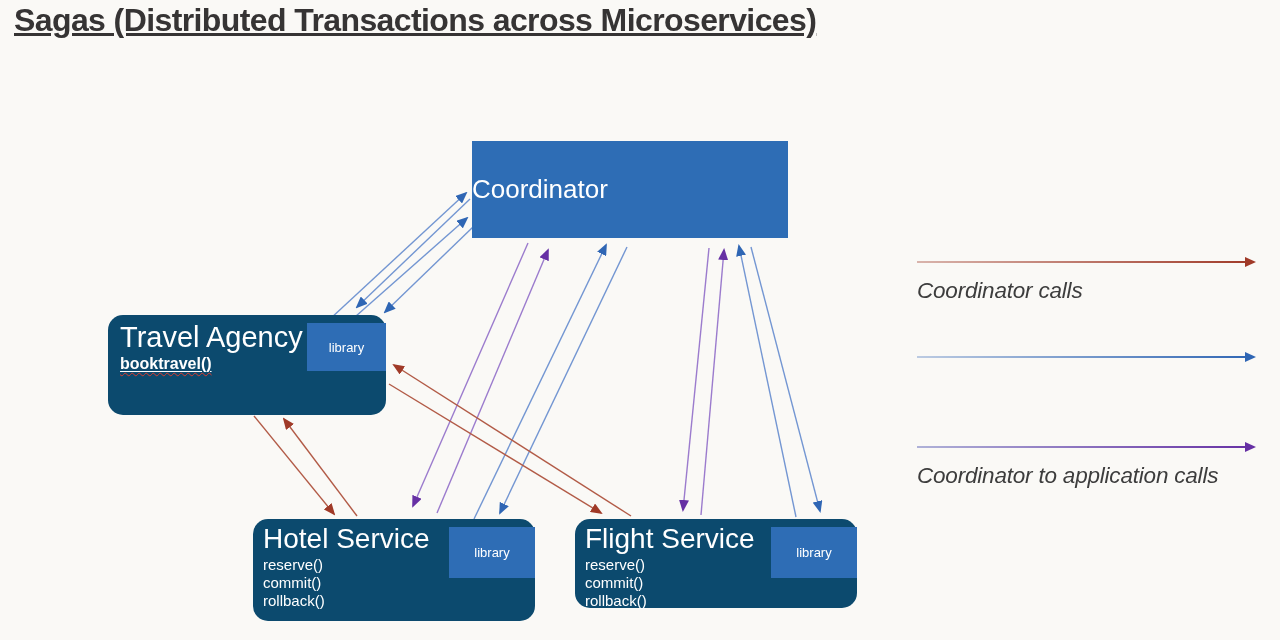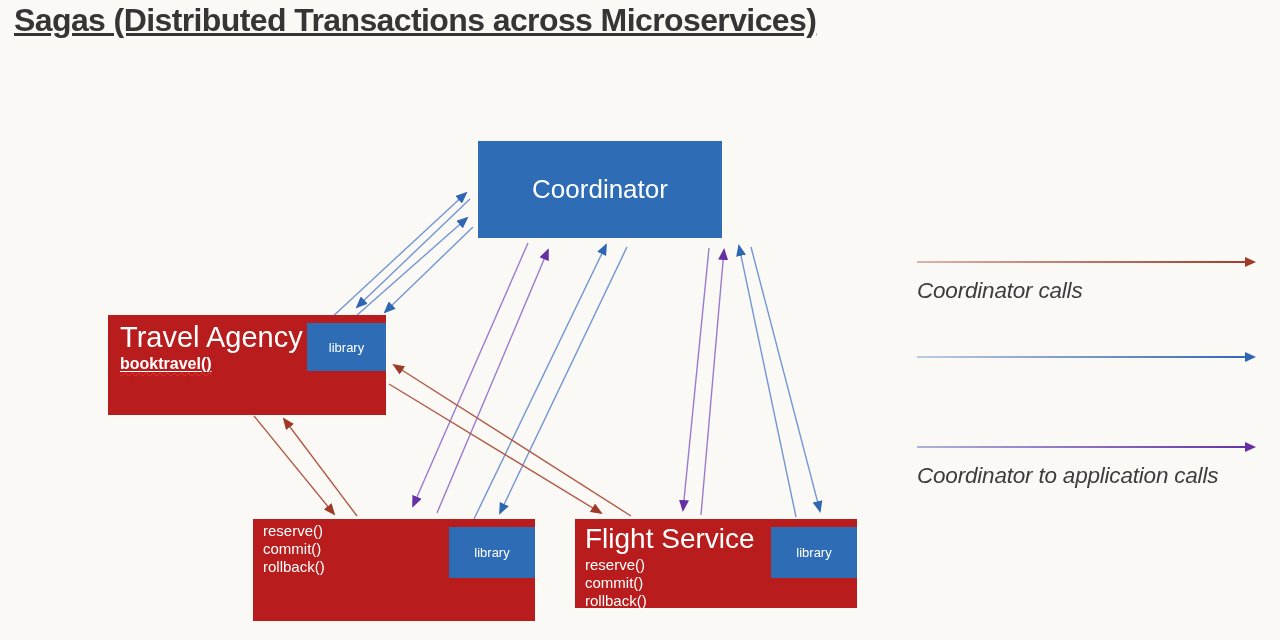--- a/index.html
+++ b/index.html
@@ -9,24 +9,24 @@
     font-family:"Liberation Sans", sans-serif;
   }
   .title {
     position:absolute; left:14px; top:2px; margin:0;
     font-size:32px; font-weight:bold; color:#363434; letter-spacing:-0.6px;text-decoration:underline;
   }
   #arrow-layer { position:absolute; left:0; top:0; width:1280px; height:640px; }
 
   .box { position:absolute; color:#fff; box-sizing:border-box; }
   .blue { background:#2E6DB5; }
-  .red  { background:#b91c1c; }
+  .red  { background:#0c4a6e;border-radius:15px; }
 
-  #coordinator { left:472px; top:141px; width:244px; height:97px;
-    display:flex; align-items:center; justify-content:center; font-size:26px;margin-left:6px; }
+  #coordinator { left:472px; top:141px; width:316px; height:97px;
+    display:flex; align-items:center; justify-content:flex-start; font-size:26px; }
 
   #travel-agency { left:108px; top:315px; width:278px; height:100px; }
   .ta-title  { padding:7px 0 0 12px; font-size:29px; line-height:1.1; width:185px; }
   .ta-method { padding:1px 0 0 12px; font-size:16px; }
   .u-solid { text-decoration:underline; text-decoration-color:#ffffff; text-decoration-thickness:1px; text-underline-offset:2px; }
   .u-wavy  { text-decoration:underline wavy #DE3A2C; text-decoration-thickness:1px; text-underline-offset:3px;font-weight:bold; }
 
   #hotel-service  { left:253px; top:519px; width:282px; height:102px; }
   #flight-service { left:575px; top:519px; width:282px; height:89px; }
   .svc-title   { padding:5px 0 0 10px; font-size:28px; line-height:1.05; }
@@ -85,20 +85,21 @@
 
 <div class="box red" id="travel-agency">
   <div class="ta-title">Travel Agency</div>
   <div class="ta-method">
     <span class="u-solid"><span class="u-wavy">booktravel()</span></span>
   </div>
   <div class="library">library</div>
 </div>
 
 <div class="box red" id="hotel-service">
+  <div class="svc-title">Hotel Service</div>
   <div class="svc-methods">
     <div>reserve()</div>
     <div>commit()</div>
     <div>rollback()</div>
   </div>
   <div class="library">library</div>
 </div>
 
 <div class="box red" id="flight-service">
   <div class="svc-title">Flight Service</div>

